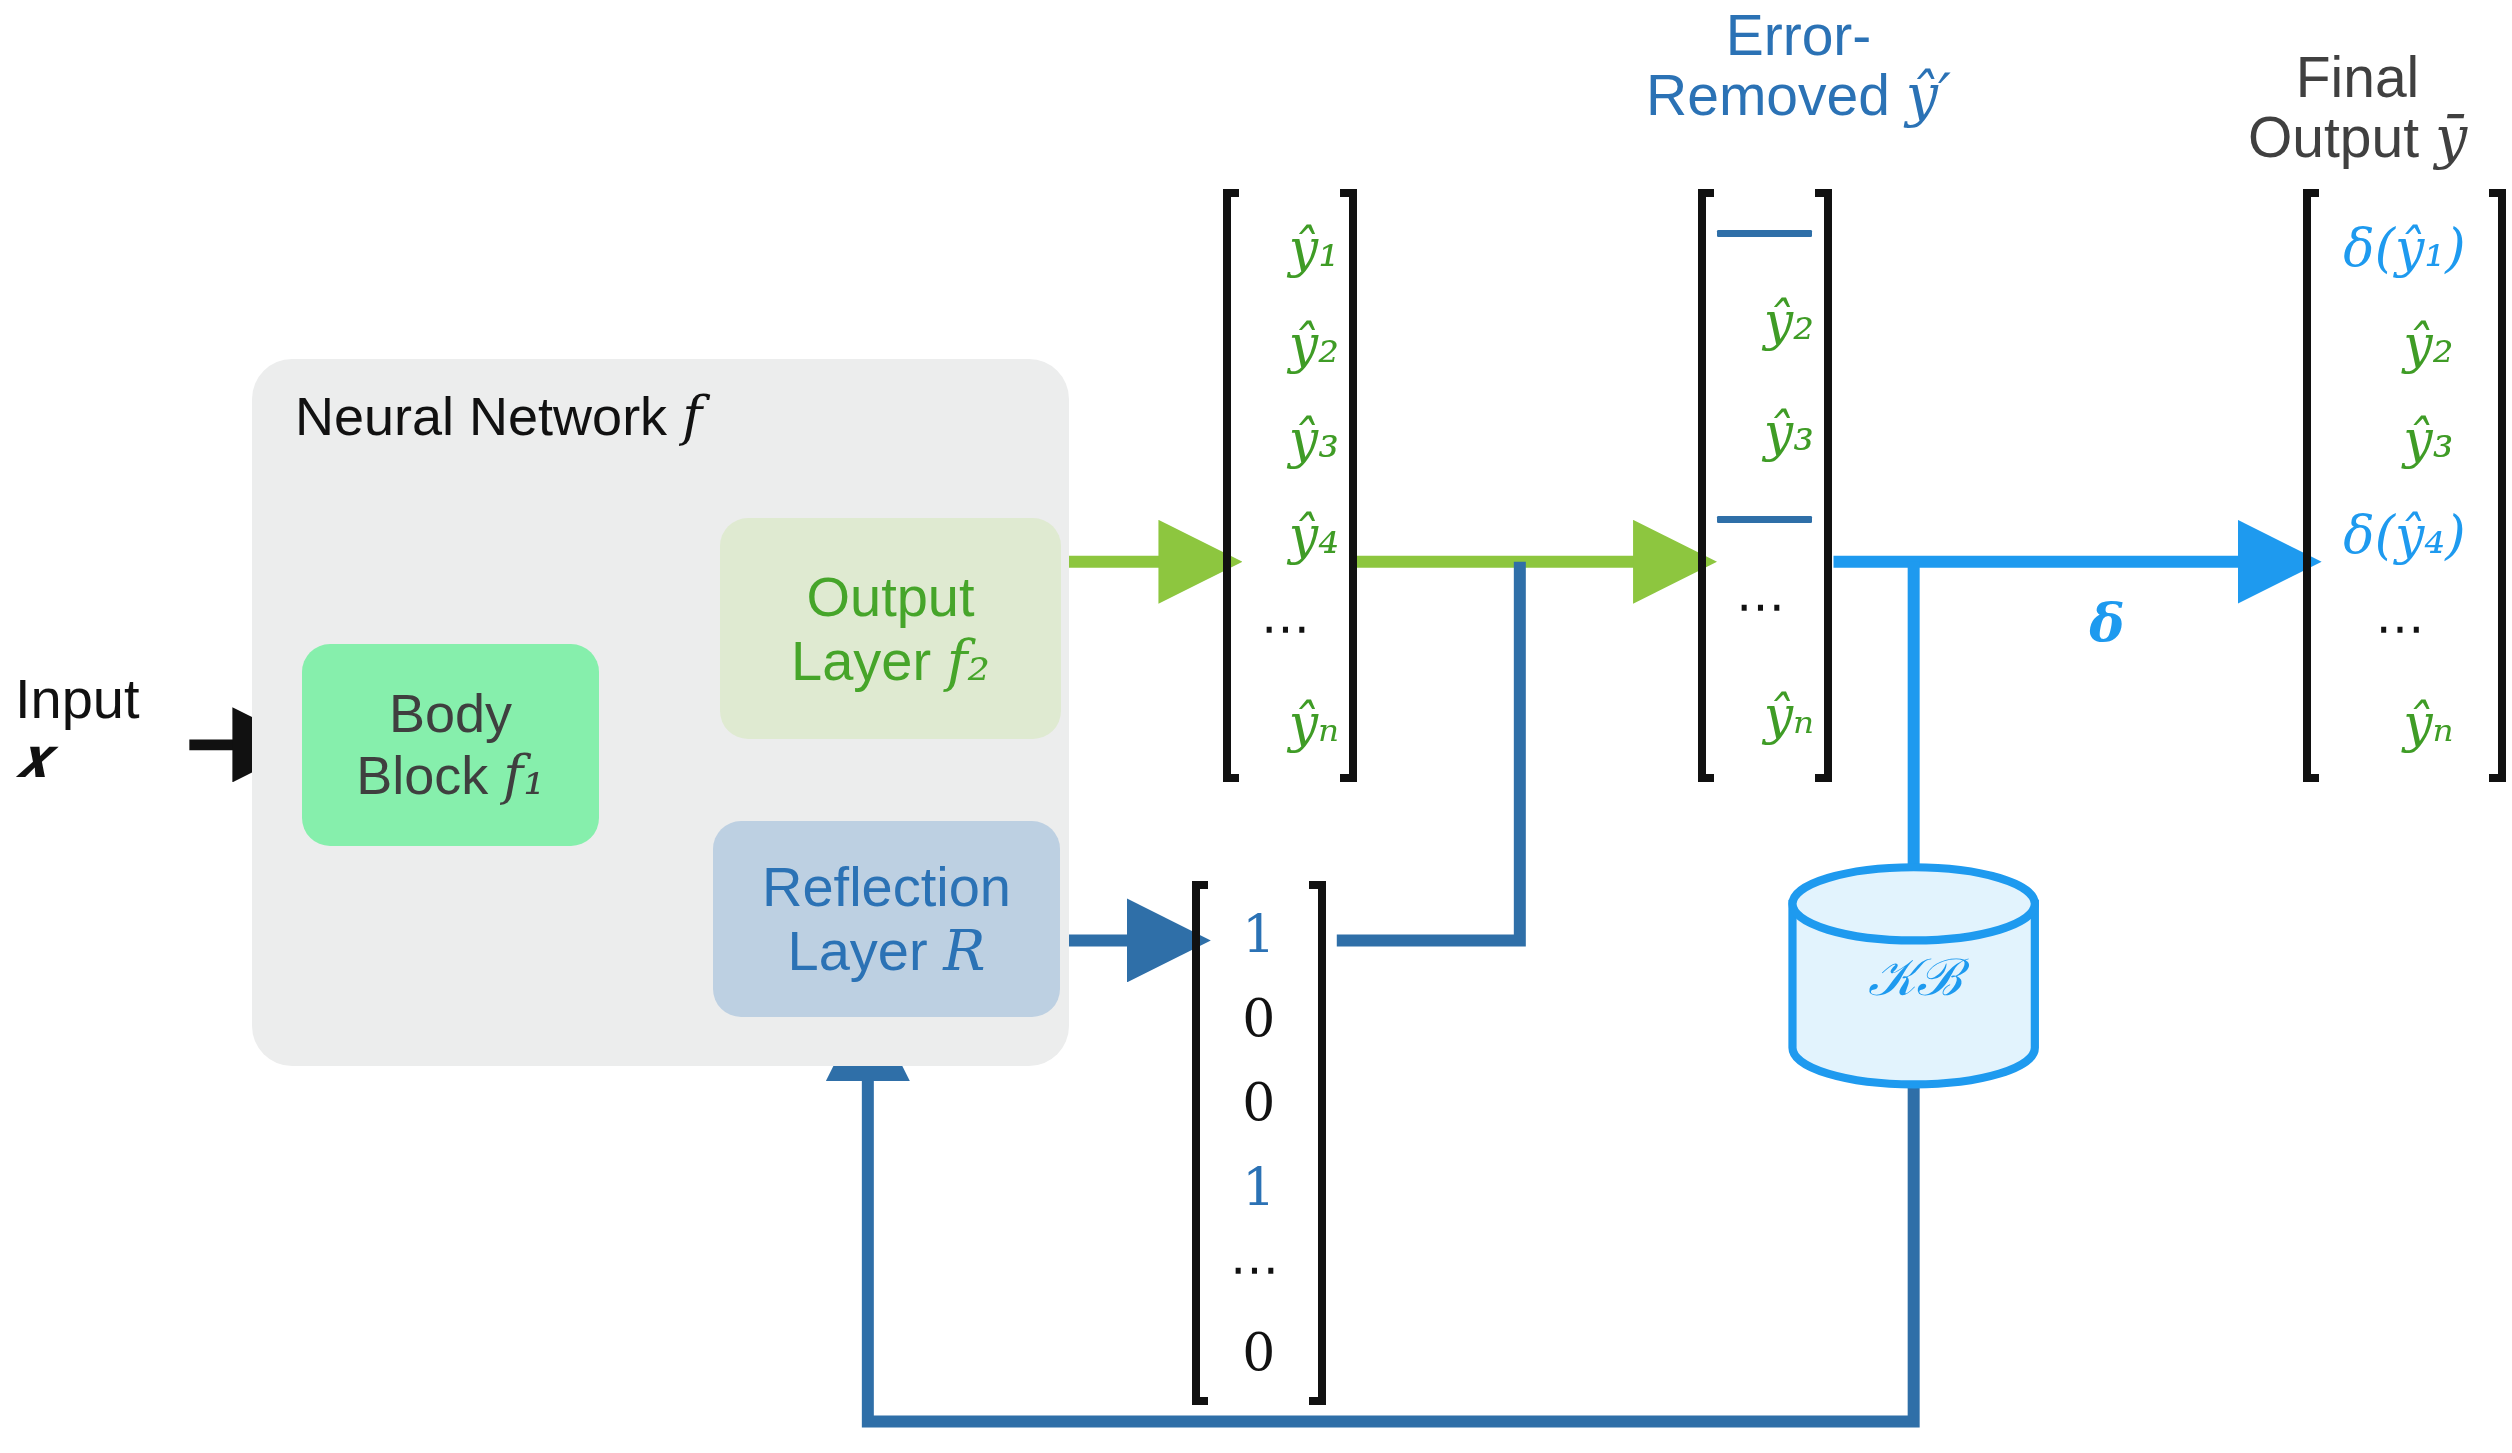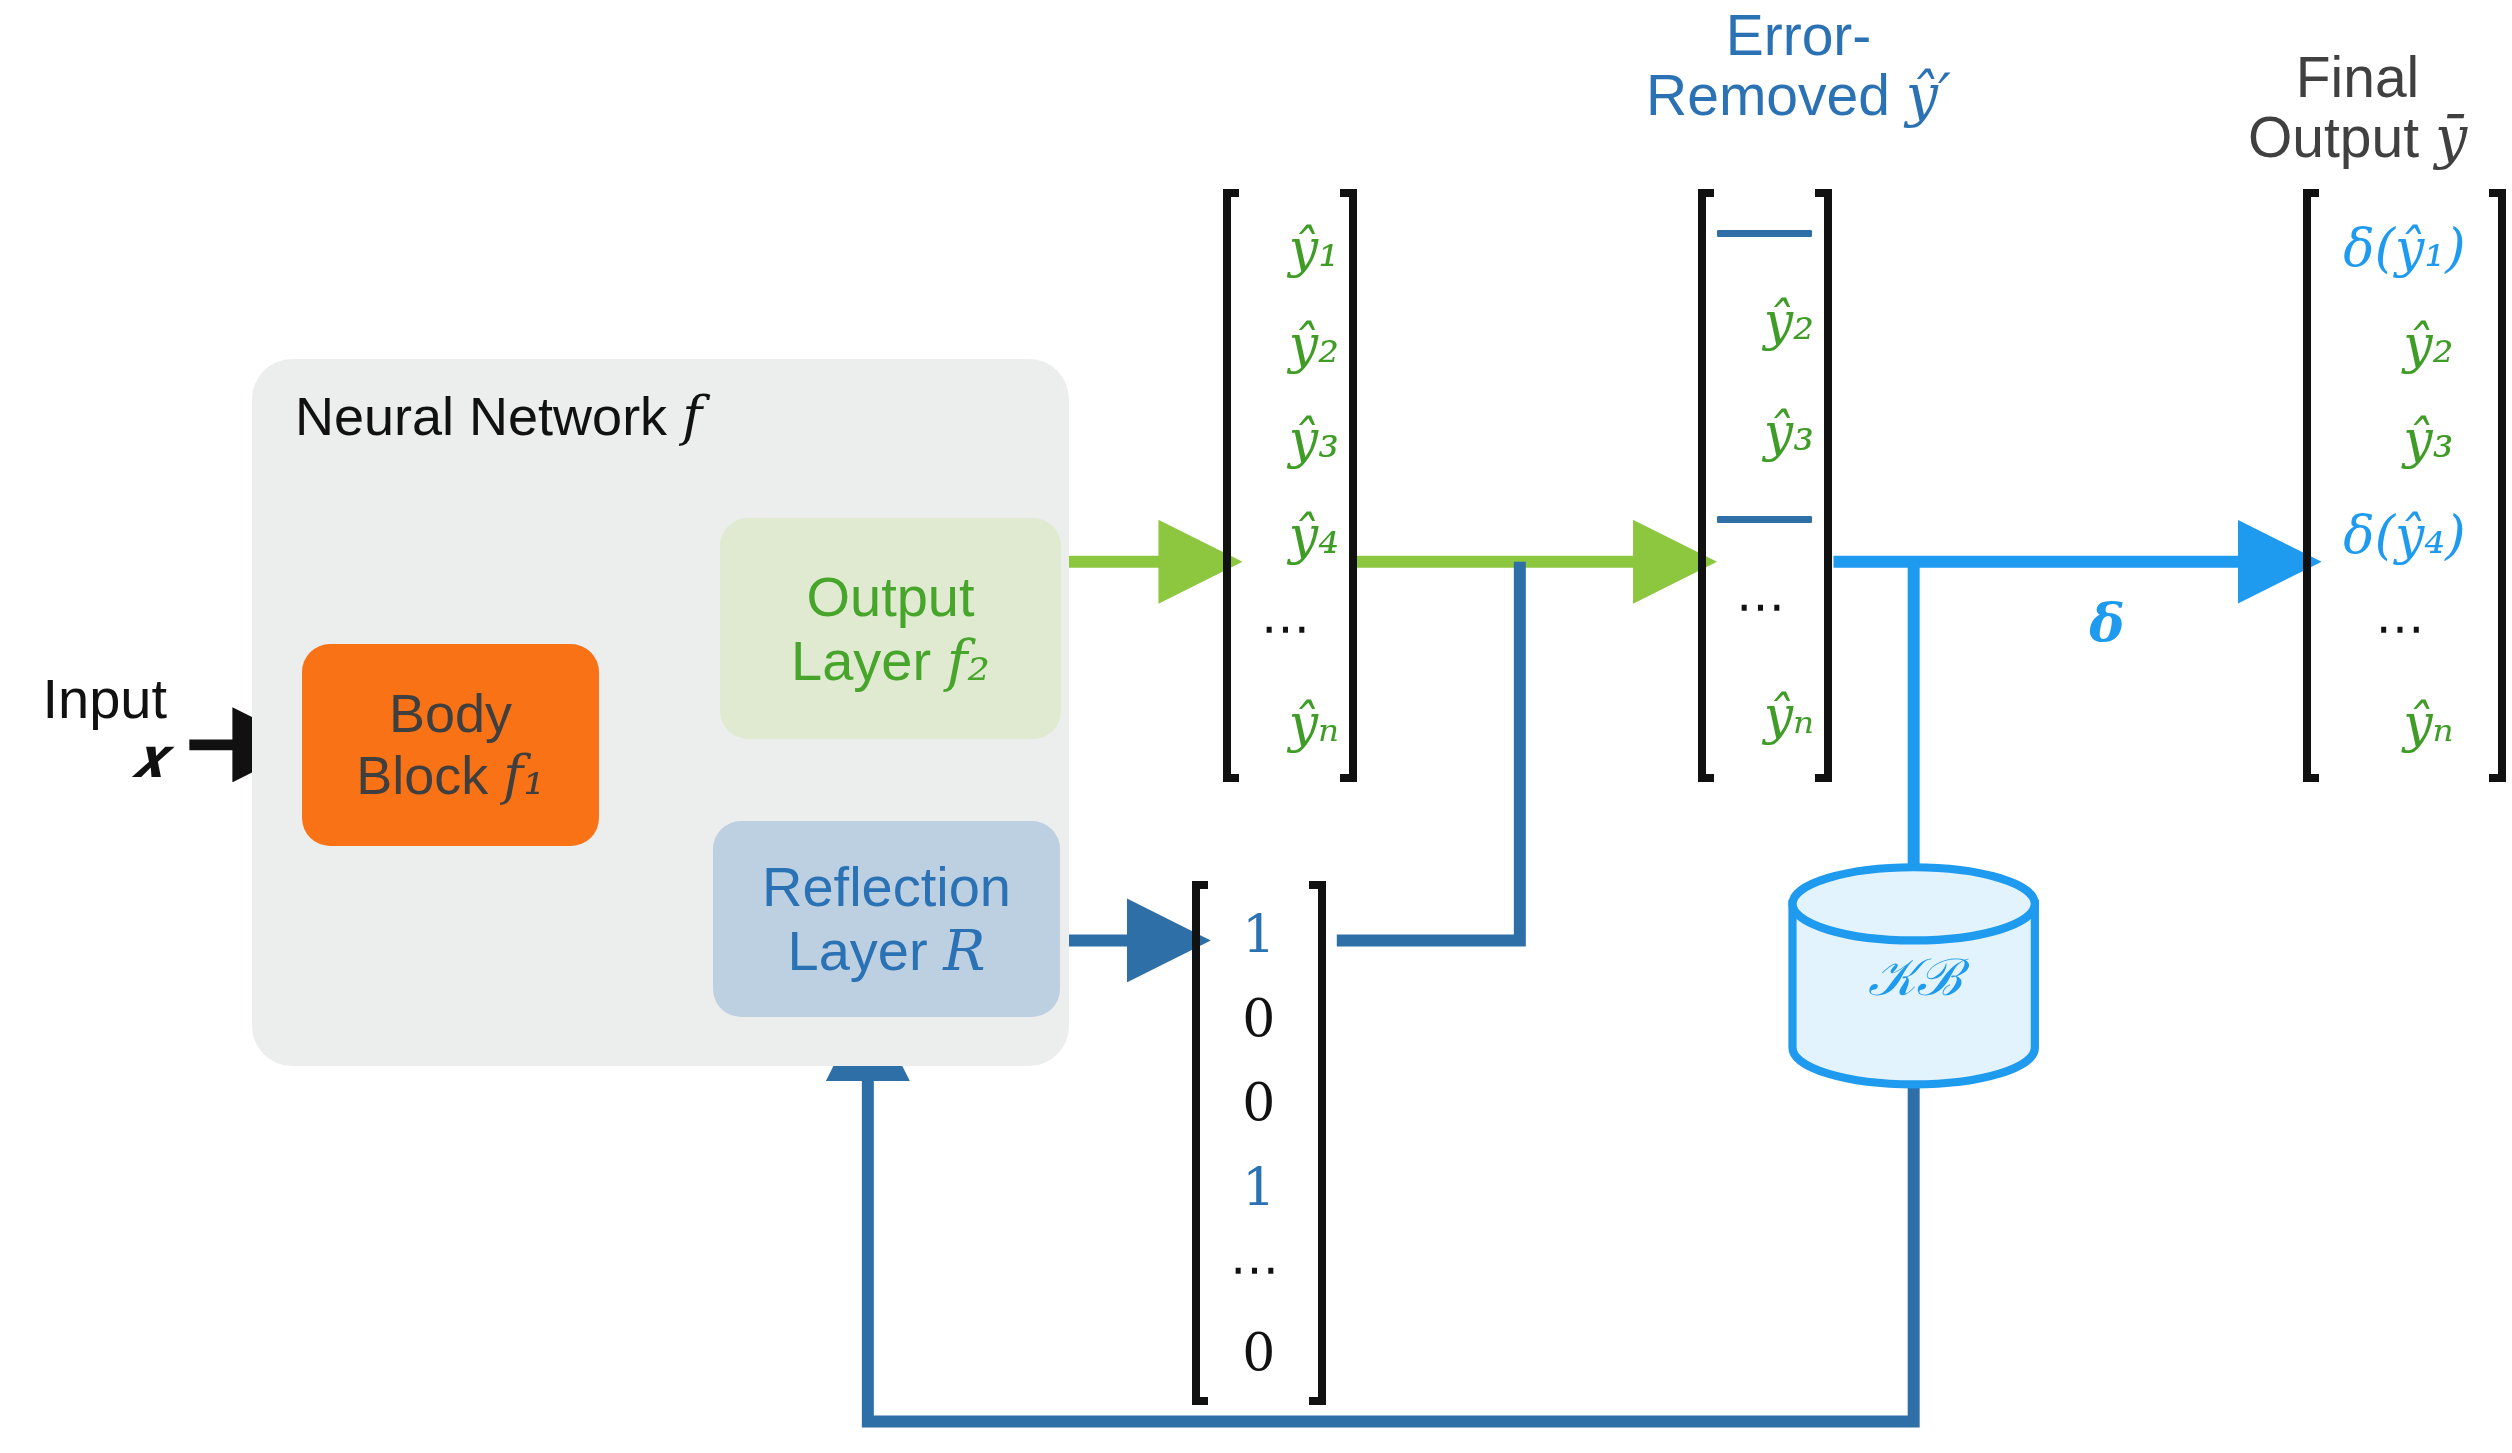--- a/index.html
+++ b/index.html
@@ -8,21 +8,21 @@
   #stage{position:absolute;inset:0;width:2512px;height:1453px;}
   svg#wires{position:absolute;left:0;top:0;width:2512px;height:1453px;}
 
   .lbl{position:absolute;white-space:nowrap;line-height:1.06;}
   .hdr{font-size:57px;text-align:center;}
   .mi{font-family:"DejaVu Serif", serif;font-style:italic;}
 
   .nnbox{position:absolute;background:#eceded;border-radius:40px;}
   .innerbox{position:absolute;border-radius:28px;display:flex;
             align-items:center;justify-content:center;text-align:center;}
-  .bodyblock{background:#f97316;color:#3f3f3f;font-size:54px;line-height:1.14;}
+  .bodyblock{background:#86efac;color:#3f3f3f;font-size:54px;line-height:1.14;}
   .outlayer{background:#dfead1;color:#46a52a;font-size:56px;line-height:1.14;}
   .reflayer{background:#bdd0e2;color:#2b72b5;font-size:56px;line-height:1.14;}
 
   .vec{position:absolute;display:flex;align-items:stretch;}
   .brk{width:16.4px;position:relative;}
   .brk::before,.brk::after{content:"";position:absolute;left:0;right:0;height:8.2px;background:#111;}
   .brk::before{top:0;} .brk::after{bottom:0;}
   .brk i{position:absolute;top:0;bottom:0;width:8.2px;background:#111;display:block;}
   .brkL i{left:0;} .brkR i{right:0;}
   .vcol{display:flex;flex-direction:column;justify-content:space-around;
@@ -105,21 +105,21 @@
     <g>
       <path d="M3032,1660 L3032,2252 L1375,2252 L1375,1610" fill="none" stroke="#2f6fa8" stroke-width="19" marker-end="url(#ah-steel)"></path>
     </g>
 
     <g>
       <path d="M2840,1432 L2840,1660 A192,58 0 0 0 3224,1660 L3224,1432 Z" fill="#e2f3fd" stroke="#1e9aef" stroke-width="13"></path>
       <ellipse cx="3032" cy="1432" rx="192" ry="58" fill="#e2f3fd" stroke="#1e9aef" stroke-width="13"></ellipse>
     </g>
   </svg>
 
-  <div class="lbl" style="left:9px; top:669px; font-size:56px; color:#111; text-align:right; width:158px;">
+  <div class="lbl" style="left:15px; top:669px; font-size:56px; color:#111; text-align:left; width:158px;">
     <span>Input</span><br>
     <span class="mi">𝒙</span>
   </div>
 
   <div class="nnbox" style="left:252px; top:359px; width:817px; height:707px;"></div>
 
   <div class="lbl" style="left:295px; top:388px; font-size:54px; color:#111;">
     <span>Neural Network</span>
     <span class="mi">f</span>
   </div>

